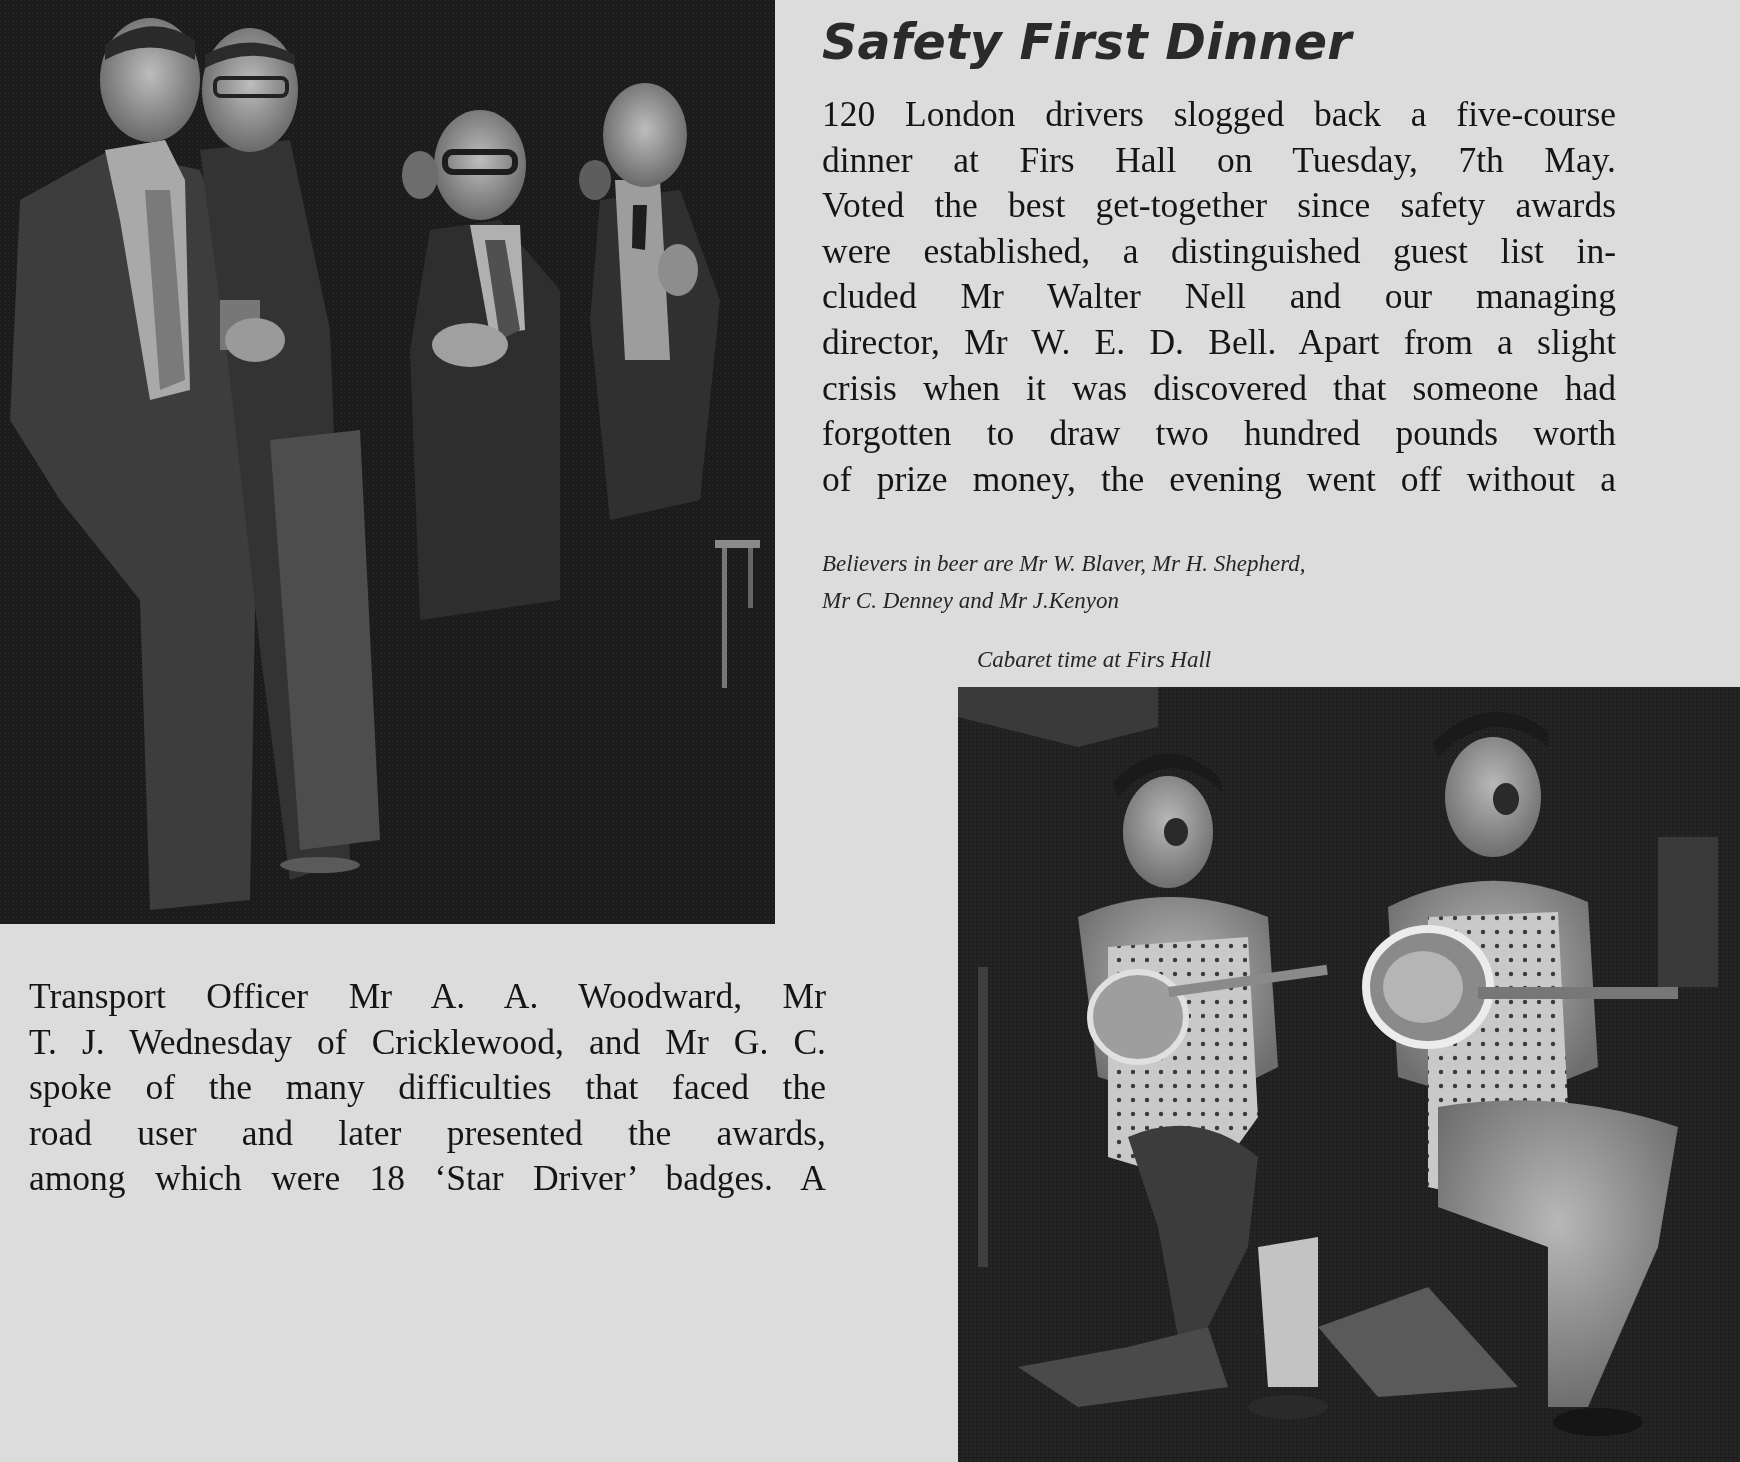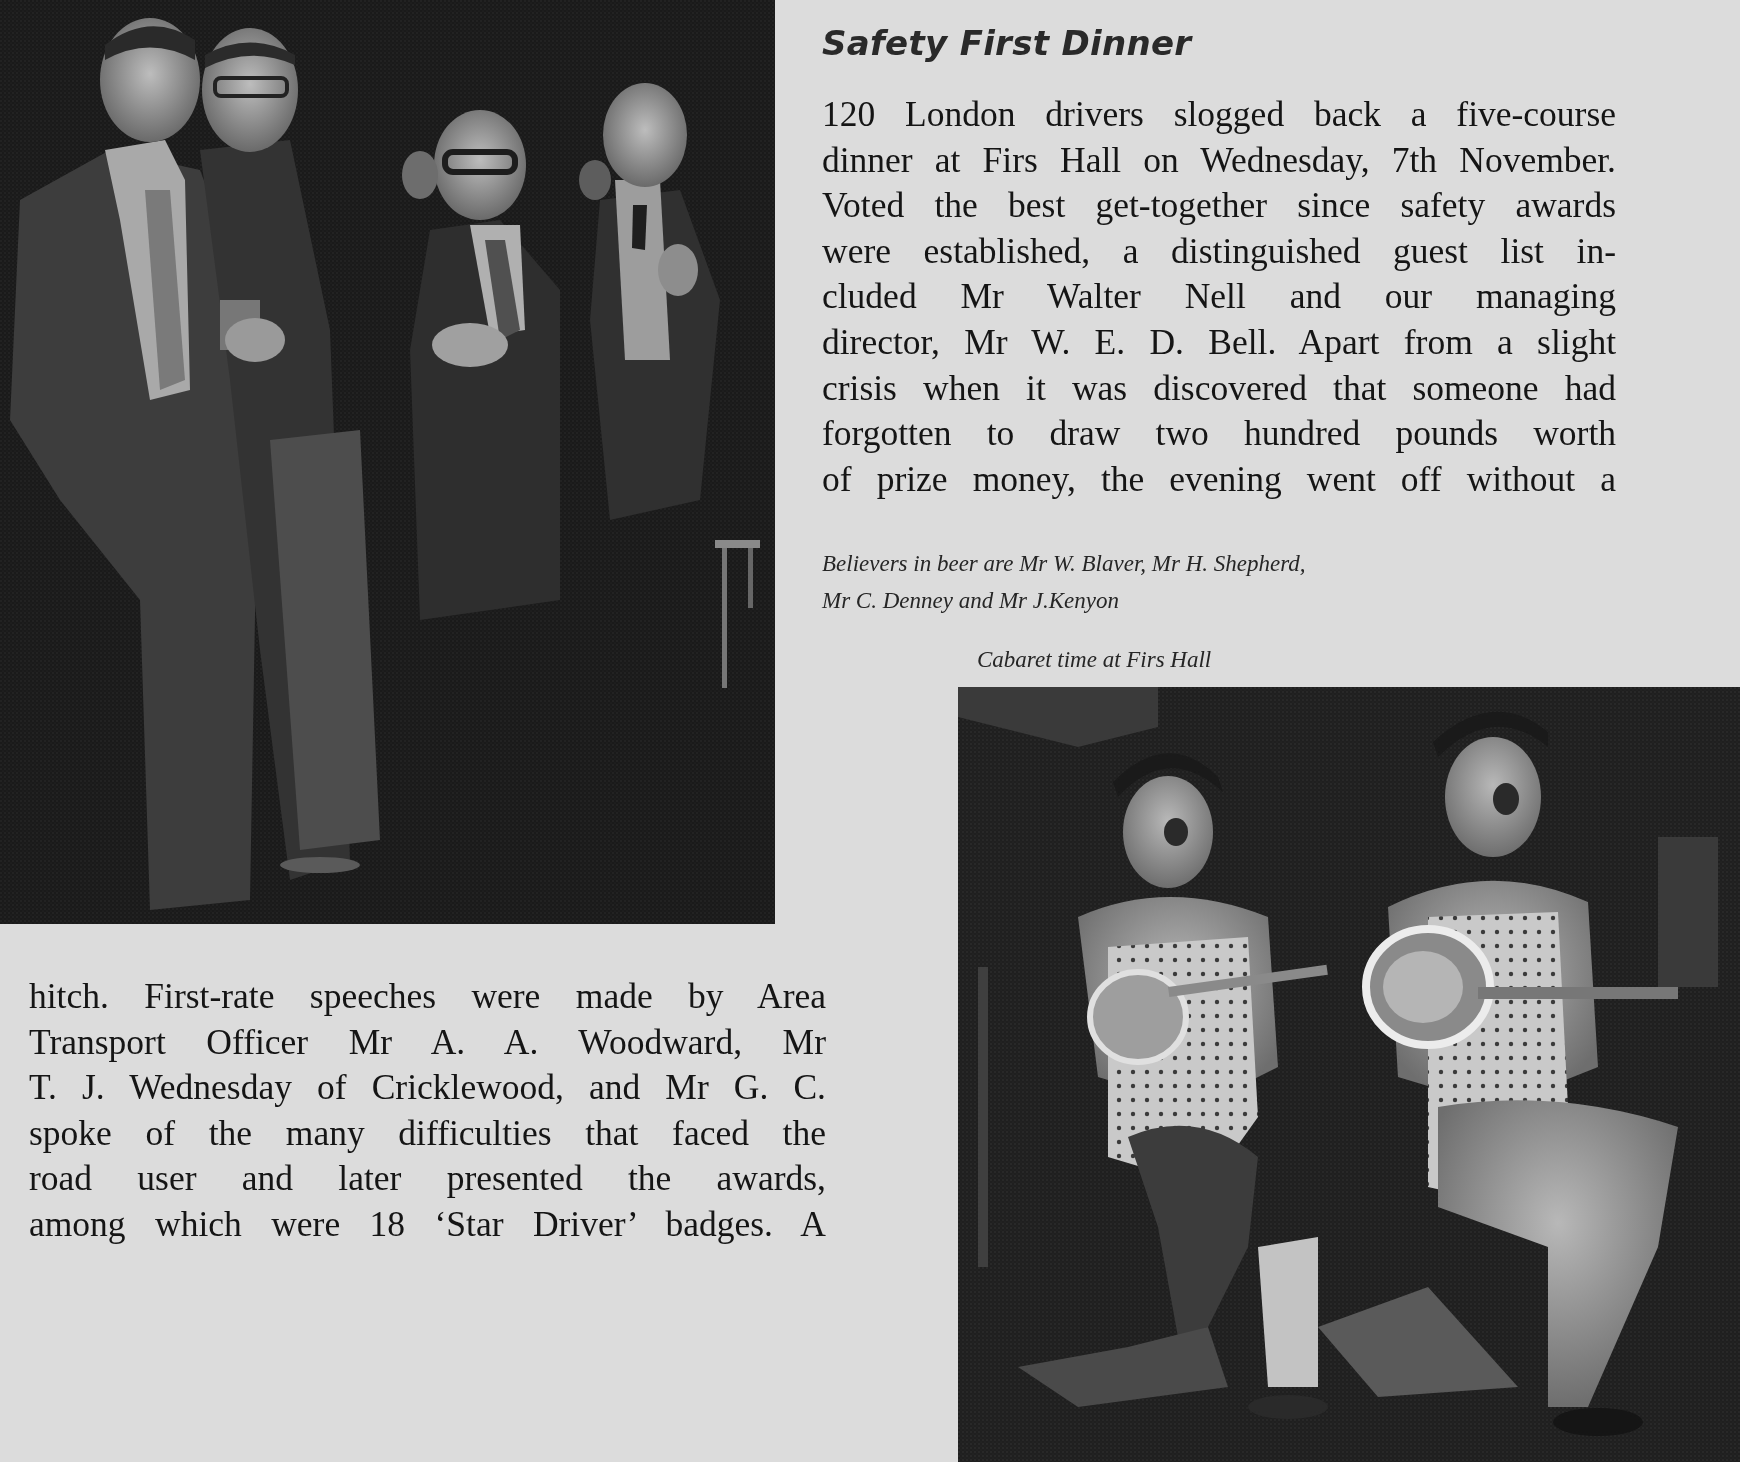--- a/index.html
+++ b/index.html
@@ -14,21 +14,21 @@
     background: #1b1b1b;
   }
   .photo svg { display: block; width: 100%; height: 100%; }
   #photo-men { left: 0; top: 0; width: 775px; height: 924px; }
   #photo-cabaret { left: 958px; top: 687px; width: 782px; height: 775px; background: #1e1e1e; }
 
   .heading {
     position: absolute; left: 822px; top: 18px;
     font-family: "DejaVu Sans", "Liberation Sans", sans-serif;
     font-weight: bold; font-style: italic;
-    font-size: 34px; line-height: 50px; color: #2a2a2a;
+    font-size: 49px; line-height: 50px; color: #2a2a2a;
     letter-spacing: 0.3px; margin: 0; white-space: nowrap;
   }
   .body-col {
     position: absolute;
     font-size: 35.5px; line-height: 45.6px;
     color: #151515; margin: 0;
   }
   .body-col .line {
     display: block; white-space: nowrap;
     text-align: justify; text-align-last: justify;
@@ -98,39 +98,38 @@
     <rect x="748" y="548" width="5" height="60" fill="#666"></rect>
 
     <ellipse cx="320" cy="865" rx="40" ry="8" fill="#5a5a5a"></ellipse>
   </svg>
 </div>
 
 <h1 class="heading">Safety First Dinner</h1>
 
 <p class="body-col" id="body-top">
   <span class="line">120 London drivers slogged back a five-course</span>
-  <span class="line">dinner at Firs Hall on Wednesday, 7th November.</span>
+  <span class="line">dinner at Firs Hall on Tuesday, 7th May.</span>
   <span class="line">Voted the best get-together since safety awards</span>
   <span class="line">were established, a distinguished guest list in-</span>
   <span class="line">cluded Mr Walter Nell and our managing</span>
   <span class="line">director, Mr W. E. D. Bell. Apart from a slight</span>
   <span class="line">crisis when it was discovered that someone had</span>
   <span class="line">forgotten to draw two hundred pounds worth</span>
   <span class="line">of prize money, the evening went off without a</span>
 </p>
 
 <p class="caption" id="caption-men">
   <span style="display:block">Believers in beer are Mr W. Blaver, Mr H. Shepherd,</span>
   <span style="display:block">Mr C. Denney and Mr J.Kenyon</span>
 </p>
 
 <p class="caption" id="caption-cabaret">Cabaret time at Firs Hall</p>
 
 <p class="body-col" id="body-bottom">
-  <span class="line">hitch. First-rate speeches were made by Area</span>
   <span class="line">Transport Officer Mr A. A. Woodward, Mr</span>
   <span class="line">T. J. Wednesday of Cricklewood, and Mr G. C.</span>
   <span class="line">spoke of the many difficulties that faced the</span>
   <span class="line">road user and later presented the awards,</span>
   <span class="line">among which were 18 ‘Star Driver’ badges. A</span>
 </p>
 
 <div class="photo" id="photo-cabaret">
   <svg viewBox="0 0 782 775" preserveAspectRatio="none">
     <defs>

